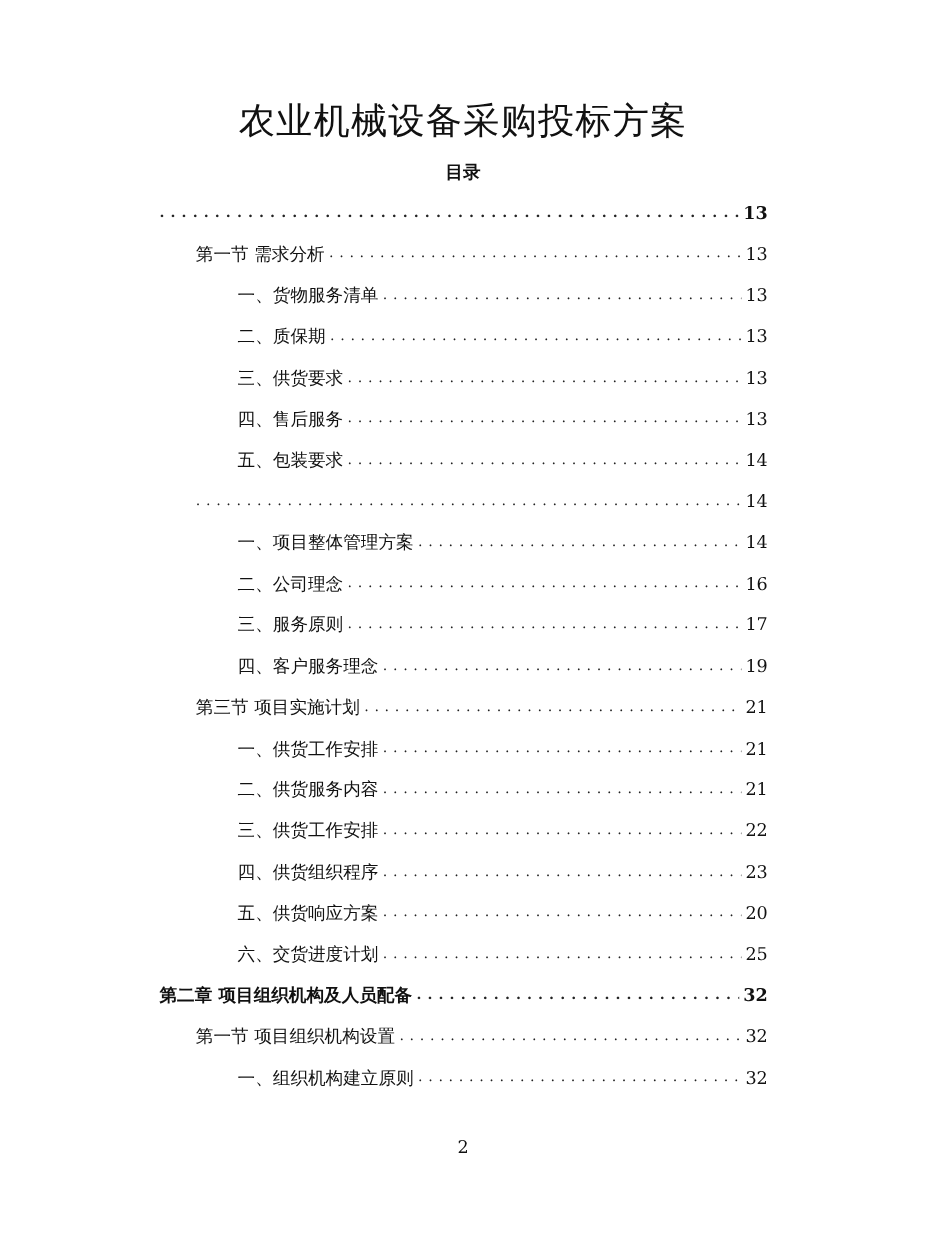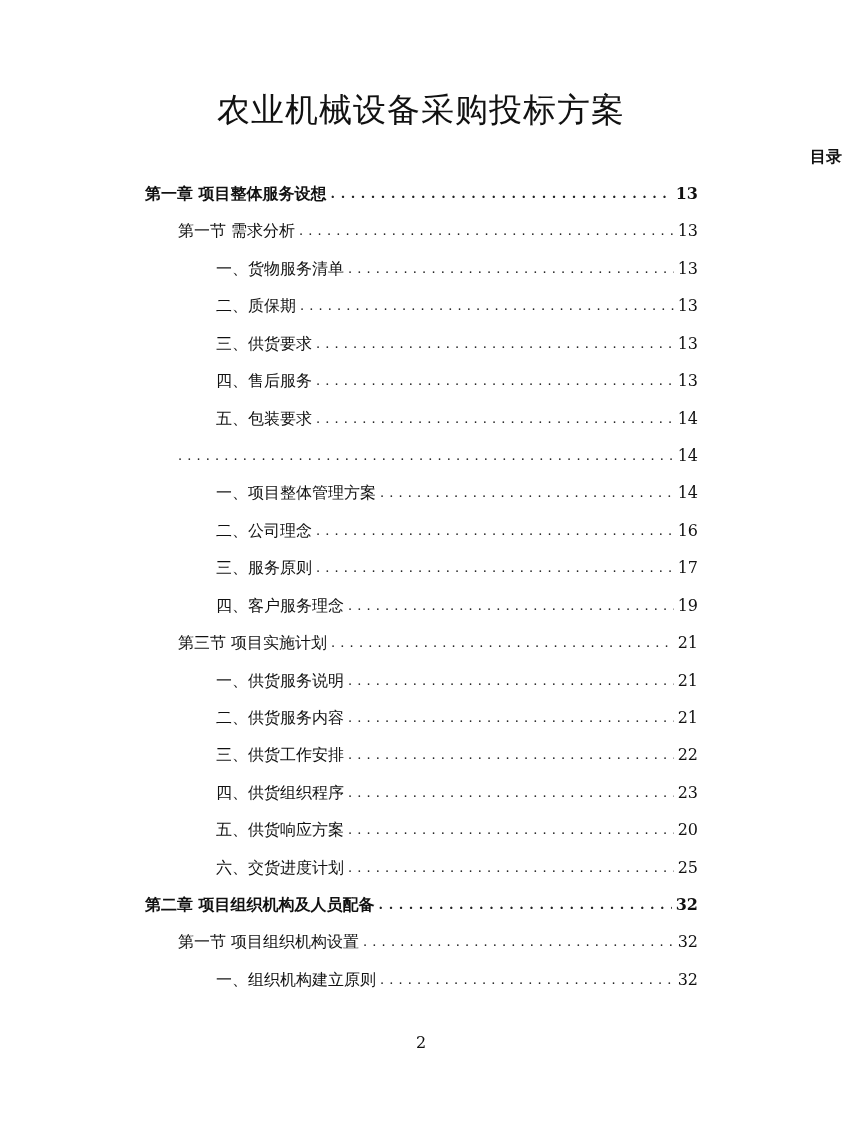--- a/index.html
+++ b/index.html
@@ -1,20 +1,20 @@
 <!DOCTYPE html>
 <html><head>
 <meta charset="utf-8">
 <style>
   html, body { margin: 0; padding: 0; background: #ffffff; }
   body { width: 842px; height: 1123px; position: relative; overflow: hidden;
          font-family: "DejaVu Serif", "Liberation Serif", serif; color: #111; }
   .title { position: absolute; left: 0; top: 88px; width: 842px; text-align: center;
            font-size: 33px; font-weight: normal; letter-spacing: 1px; line-height: 44px; }
-  .toc-heading { position: absolute; left: 0; top: 146px; width: 842px; text-align: right;
+  .toc-heading { position: absolute; left: 0; top: 146px; width: 842px; text-align: center;
                  font-size: 16px; font-weight: bold; line-height: 22px; }
   .toc { position: absolute; left: 0; top: 181px; width: 842px; }
   .row { position: absolute; height: 26px; display: flex; align-items: flex-end;
          right: 144px; font-size: 16px; line-height: 26px; white-space: nowrap; }
   .row.level-1 { left: 145px; font-weight: bold; }
   .row.level-2 { left: 178px; }
   .row.level-3 { left: 216px; }
   .label { flex: 0 0 auto; padding-right: 4px; }
   .leader { flex: 1 1 auto; overflow: hidden; letter-spacing: 4px; font-size: 13px;
             line-height: 20px; margin-bottom: 3px; color: #222; }
@@ -24,21 +24,20 @@
                  font-size: 16px; line-height: 22px; }
 </style>
 </head>
 <body>
 
 <div class="title">农业机械设备采购投标方案</div>
 <div class="toc-heading">目录</div>
 
 <div class="toc">
   <div class="row level-1" style="top:0px">
-      <span class="label">第一章  项目整体服务设想</span>
       <span class="leader"></span>
       <span class="page">13</span>
     </div>
   <div class="row level-2" style="top:37px">
       <span class="label">第一节  需求分析</span>
       <span class="leader"></span>
       <span class="page">13</span>
     </div>
   <div class="row level-3" style="top:75px">
       <span class="label">一、货物服务清单</span>
@@ -88,21 +87,21 @@
       <span class="label">四、客户服务理念</span>
       <span class="leader"></span>
       <span class="page">19</span>
     </div>
   <div class="row level-2" style="top:449px">
       <span class="label">第三节  项目实施计划</span>
       <span class="leader"></span>
       <span class="page">21</span>
     </div>
   <div class="row level-3" style="top:487px">
-      <span class="label">一、供货服务说明</span>
+      <span class="label">一、供货工作安排</span>
       <span class="leader"></span>
       <span class="page">21</span>
     </div>
   <div class="row level-3" style="top:524px">
       <span class="label">二、供货服务内容</span>
       <span class="leader"></span>
       <span class="page">21</span>
     </div>
   <div class="row level-3" style="top:561px">
       <span class="label">三、供货工作安排</span>

